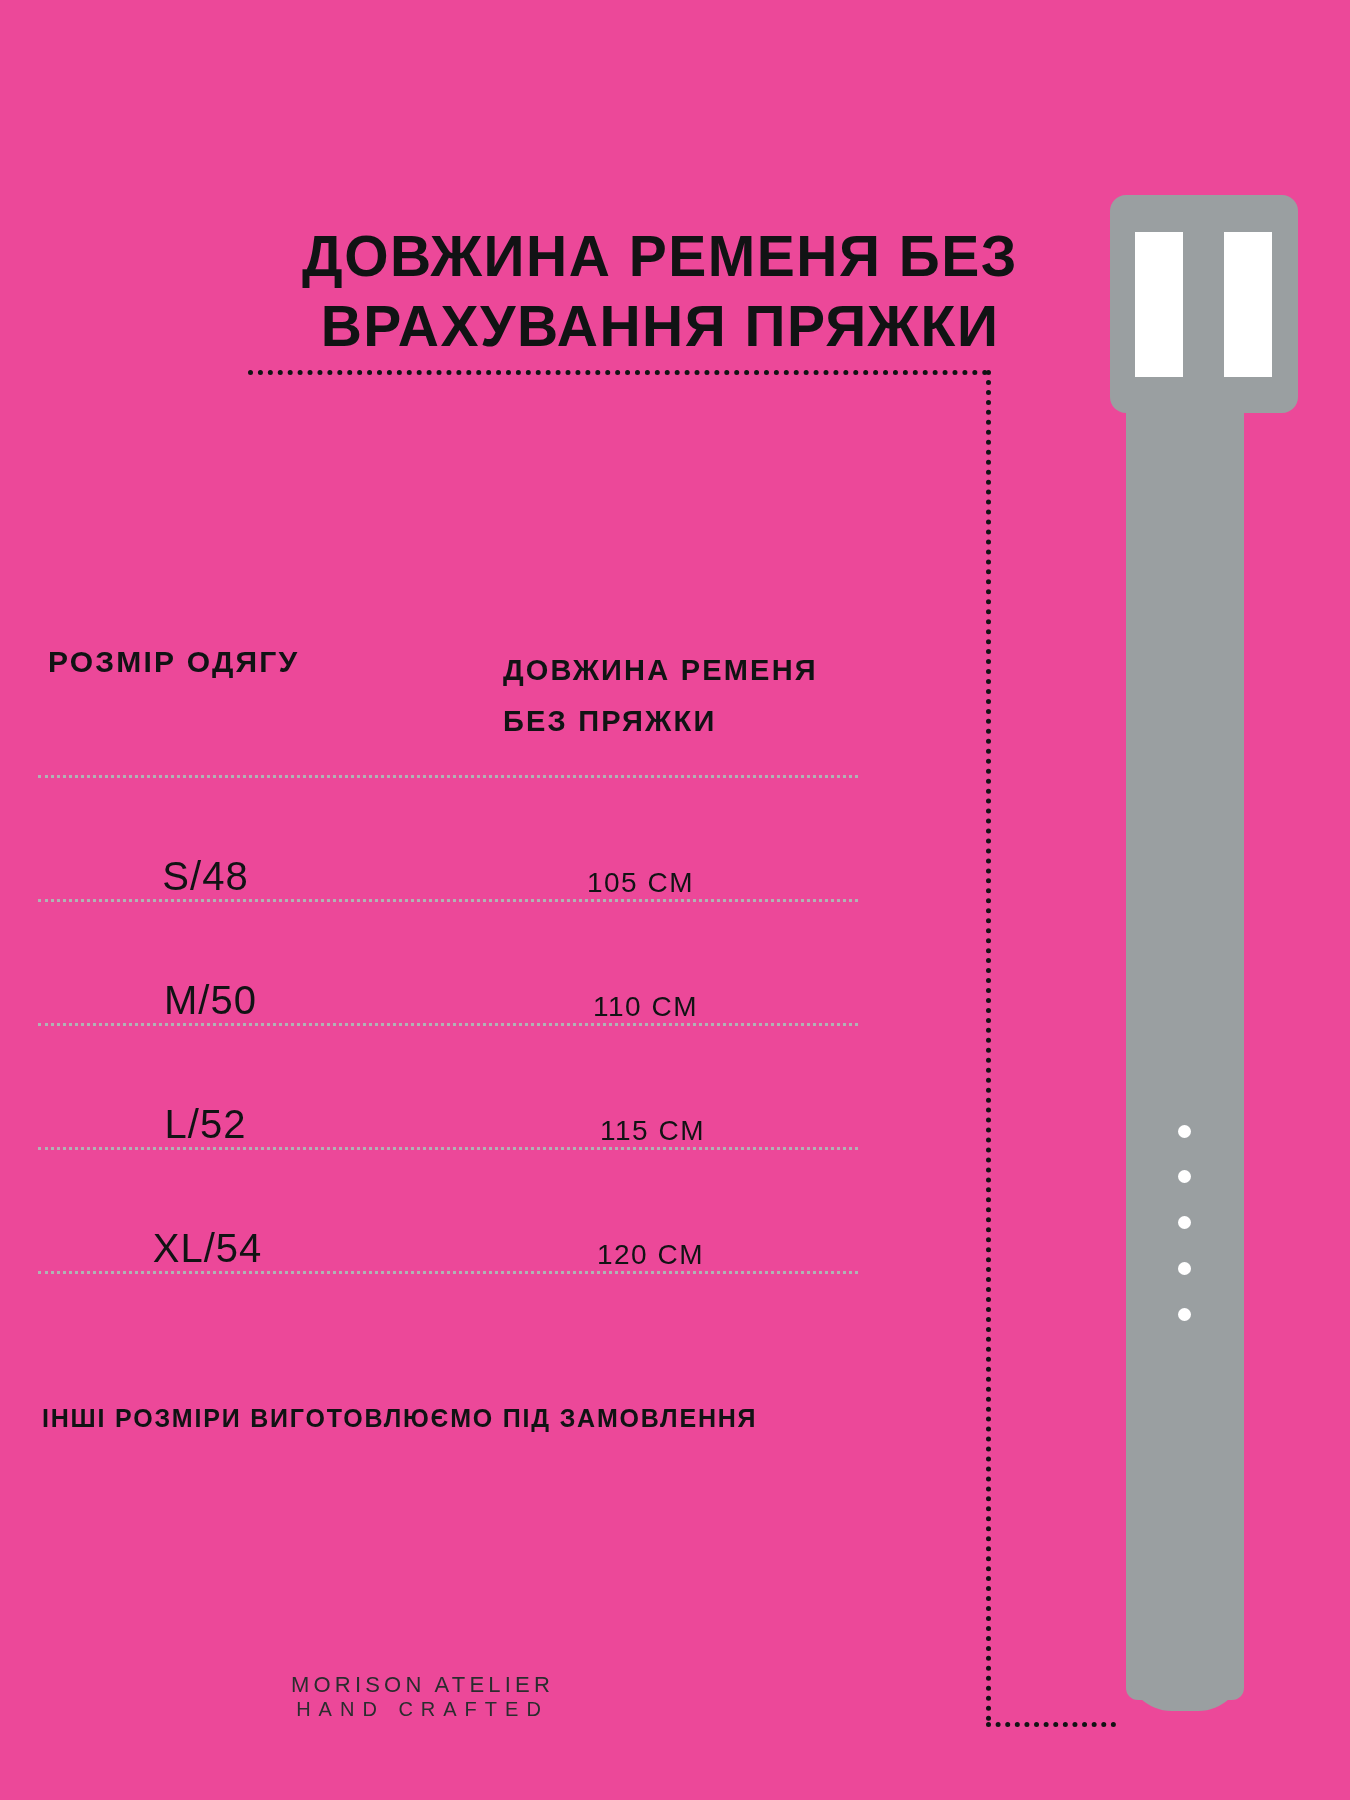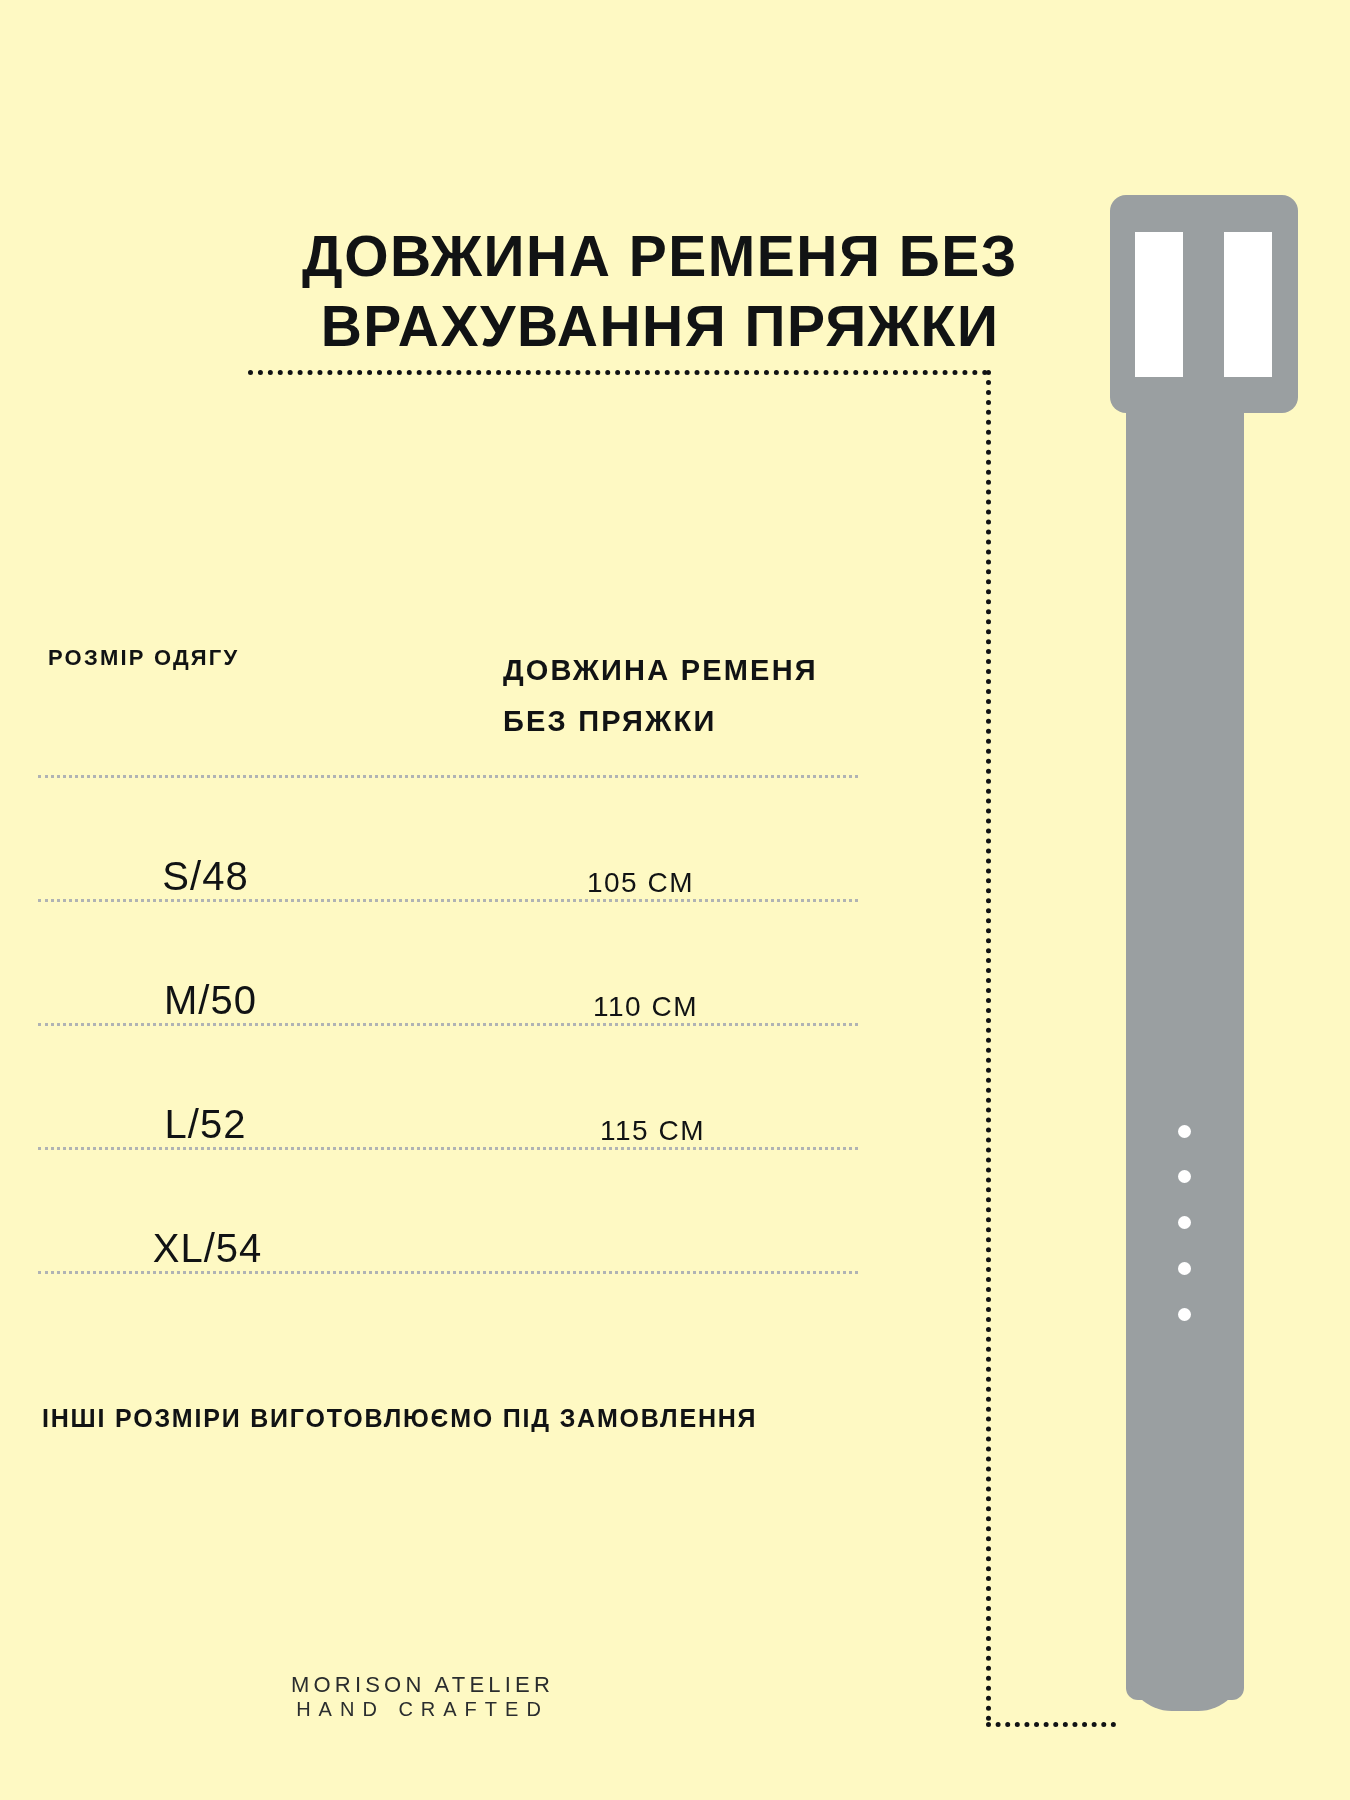--- a/index.html
+++ b/index.html
@@ -11,21 +11,21 @@
     width: 1350px;
     height: 1800px;
     font-family: "Liberation Sans", sans-serif;
     overflow: hidden;
   }
 
   #page {
     position: relative;
     width: 1350px;
     height: 1800px;
-    background: #fef9c3;
+    background: #ec4899;
     text-decoration: underline;
   }
 
   
   #title-block {
     position: absolute;
     left: 290px;
     top: 222px;
     width: 740px;
     text-align: center;
@@ -58,21 +58,21 @@
     top: 645px;
     width: 820px;
   }
   .thead {
     display: flex;
     align-items: flex-start;
     padding-bottom: 28px;
   }
   .th-size {
     width: 455px;
-    font-size: 22px;
+    font-size: 30px;
     font-weight: 700;
     letter-spacing: 2.2px;
     color: #111314;
     padding-left: 10px;
   }
   .th-len {
     flex: 1;
     font-size: 29px;
     font-weight: 700;
     letter-spacing: 2.2px;
@@ -253,20 +253,21 @@
     <div class="rowsep"></div>
 
     <div class="trow r2">
       <div class="td-size">L/52</div>
       <div class="td-len">115 CM</div>
     </div>
     <div class="rowsep"></div>
 
     <div class="trow r3">
       <div class="td-size">XL/54</div>
+      <div class="td-len">120 CM</div>
     </div>
     <div class="rowsep"></div>
 
   </div>
 
   <div id="note">ІНШІ РОЗМІРИ ВИГОТОВЛЮЄМО ПІД ЗАМОВЛЕННЯ</div>
 
   <div id="brand">
     <div class="b1">MORISON ATELIER</div>
     <div class="b2">HAND CRAFTED</div>

